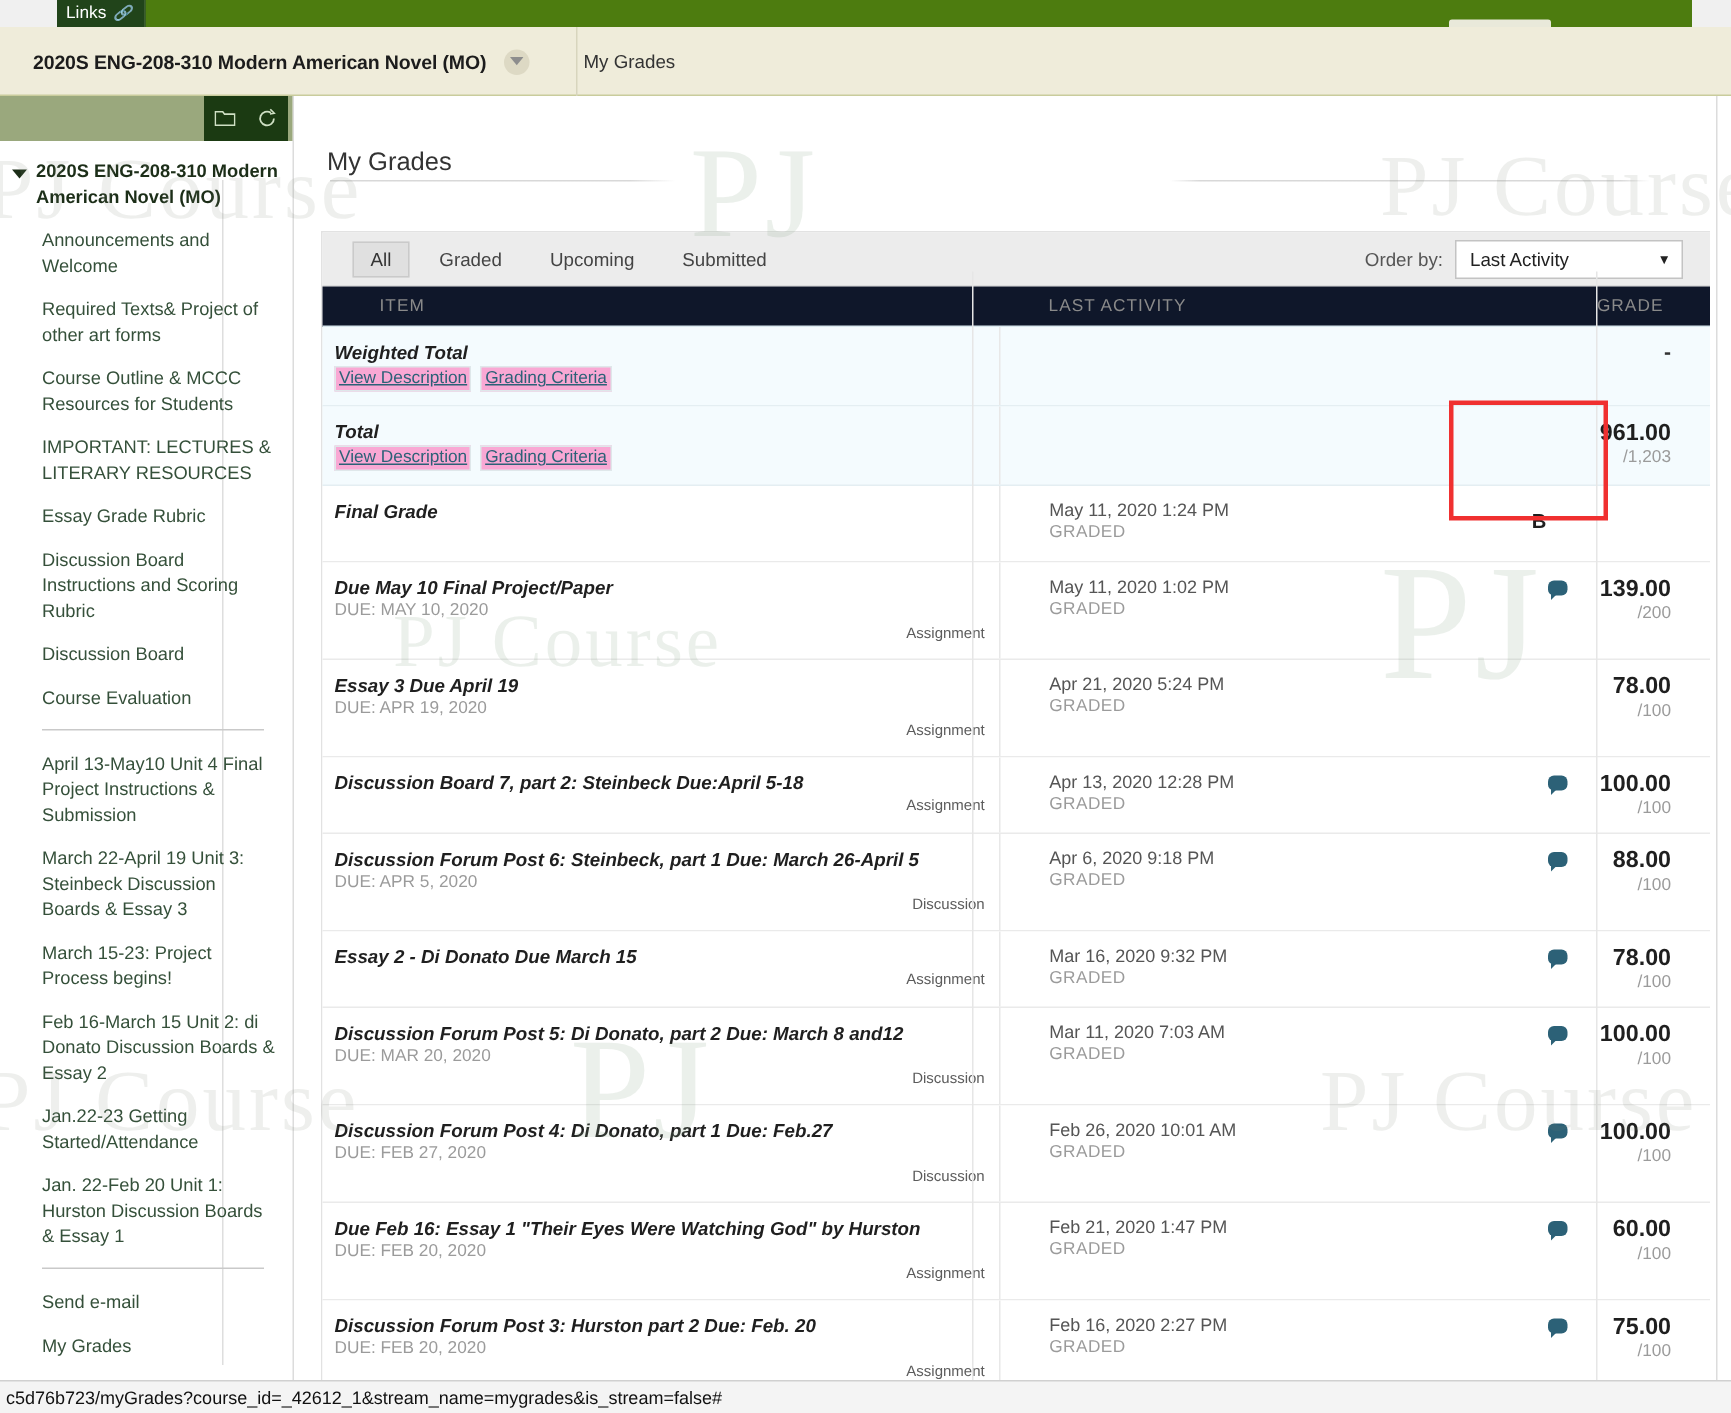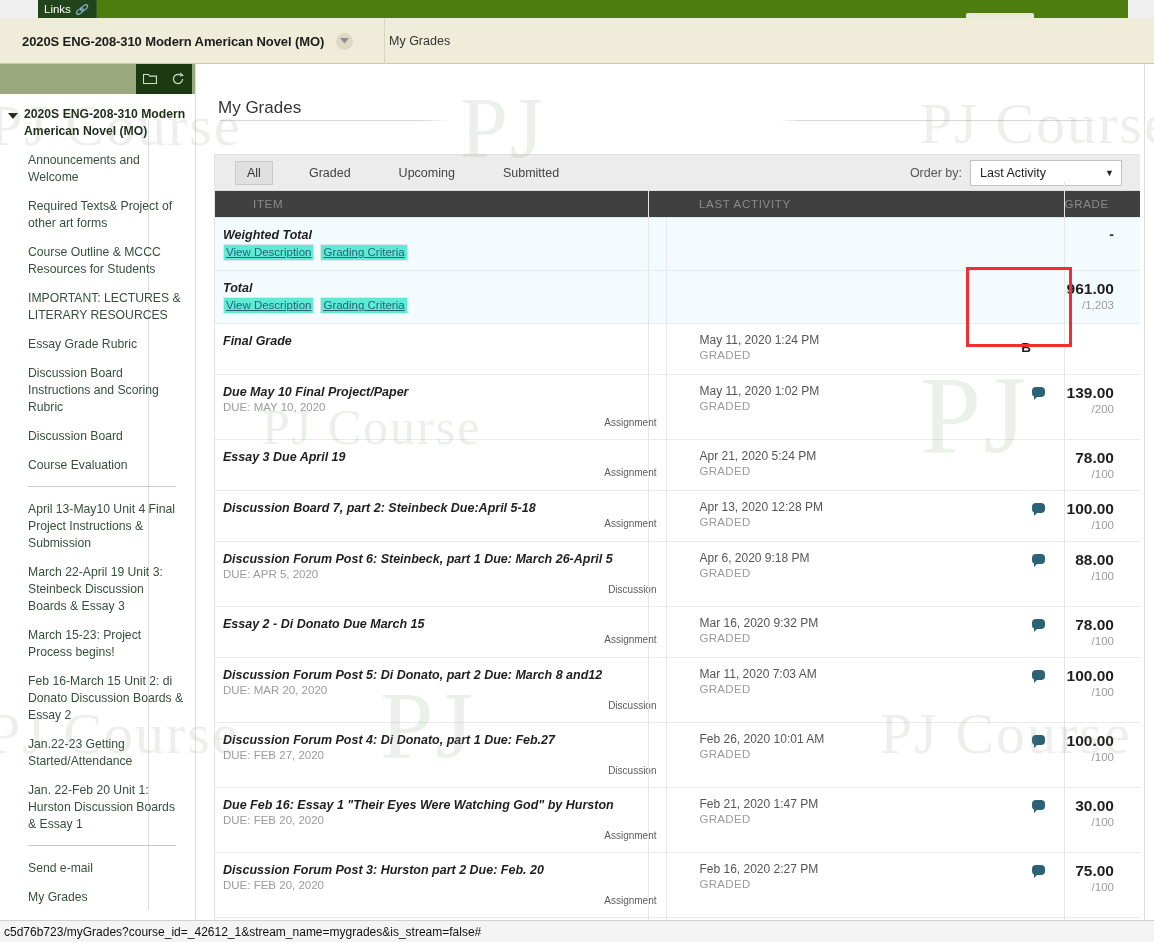--- a/index.html
+++ b/index.html
@@ -121,21 +121,21 @@
   .gradebox {
     position:absolute; left:18px; top:90px; width:926px;
     border-left:1px solid #e2e2e2; border-top:1px solid #e2e2e2;
     background:#fff;
   }
 
   .filterbar {
     height:36px; background:#ececec; border-bottom:1px solid #dcdcdc;
     display:flex; align-items:center; position:relative;
   }
-  .tabs { display:flex; align-items:center; padding-left:20px; gap:24px; }
+  .tabs { display:flex; align-items:center; padding-left:20px; gap:8px; }
   .tab {
     font-size:12.5px; color:#444; padding:3px 11px; cursor:pointer;
     border:1px solid transparent; line-height:16px;
   }
   .tab.active {
     background:#e0e0e0; border:1px solid #cacaca; color:#333;
   }
   .orderwrap {
     position:absolute; right:18px; top:0; height:36px;
     display:flex; align-items:center; gap:8px;
@@ -145,21 +145,21 @@
     width:152px; height:26px; background:#fff; border:1px solid #c3c3c3;
     display:flex; align-items:center; justify-content:space-between;
     padding:0 7px 0 9px; font-size:12.5px; color:#222; cursor:pointer;
   }
   .select .caret { font-size:9px; color:#222; }
 
   .colhead {
     height:27px; display:flex; align-items:center;
     border-bottom:1px solid #d9e8ee;
     font-size:11.5px; letter-spacing:.7px; color:#8a8a8a;
-    position:relative; background:#404040;
+    position:relative; background:#0f172a;
   }
   .c-item { padding-left:38px; width:452px; }
   .c-act  { width:290px; padding-left:32px; }
   .c-grade{ width:180px; text-align:right; padding-right:28px; }
 
   .row {
     display:flex; position:relative; border-bottom:1px solid #eaeaea;
     min-height:51px; background:#fff;
   }
   .row.tinted { background:#f4fbfe; border-bottom:1px solid #e4eef2; }
@@ -186,21 +186,21 @@
     width:13px; height:10px; background:#2c6177; border-radius:4px;
   }
   .bubble::after{
     content:""; position:absolute; left:2px; bottom:-3px;
     width:0;height:0;border-left:4px solid #2c6177;
     border-bottom:4px solid transparent;
   }
 
   .linkrow { display:flex; gap:6px; margin-top:1px; }
   .minilink {
-    font-size:11.5px; color:#2c6177; background:#5eead4;
+    font-size:11.5px; color:#2c6177; background:#f9a8d4;
     border:1px solid #dfe7ea; padding:0 2px; line-height:15px;
     text-decoration:underline; cursor:pointer;
   }
 
   
   .redbox {
     position:absolute; left:966px; top:267px; width:106px; height:80px;
     border:3px solid #f03030; z-index:40; pointer-events:none;
   }
 
@@ -395,20 +395,21 @@
             </div>
             <div class="cell-grade">
               <div class="bubble"></div>
               <div class="g-score">139.00</div>
               <div class="g-out">/200</div>
             </div>
           </div>
           <div class="row">
             <div class="cell-item">
               <div class="it-title">Essay 3 Due April 19</div>
+              <div class="it-due">DUE: APR 19, 2020</div>
               <div class="it-type">Assignment</div>
             </div>
             <div class="cell-act">
               <div class="act-date">Apr 21, 2020 5:24 PM</div>
               <div class="act-stat">GRADED</div>
             </div>
             <div class="cell-grade">
               <div class="g-score">78.00</div>
               <div class="g-out">/100</div>
             </div>
@@ -496,21 +497,21 @@
               <div class="it-title">Due Feb 16: Essay 1 "Their Eyes Were Watching God" by Hurston</div>
               <div class="it-due">DUE: FEB 20, 2020</div>
               <div class="it-type">Assignment</div>
             </div>
             <div class="cell-act">
               <div class="act-date">Feb 21, 2020 1:47 PM</div>
               <div class="act-stat">GRADED</div>
             </div>
             <div class="cell-grade">
               <div class="bubble"></div>
-              <div class="g-score">30.00</div>
+              <div class="g-score">60.00</div>
               <div class="g-out">/100</div>
             </div>
           </div>
           <div class="row">
             <div class="cell-item">
               <div class="it-title">Discussion Forum Post 3: Hurston part 2 Due: Feb. 20</div>
               <div class="it-due">DUE: FEB 20, 2020</div>
               <div class="it-type">Assignment</div>
             </div>
             <div class="cell-act">

